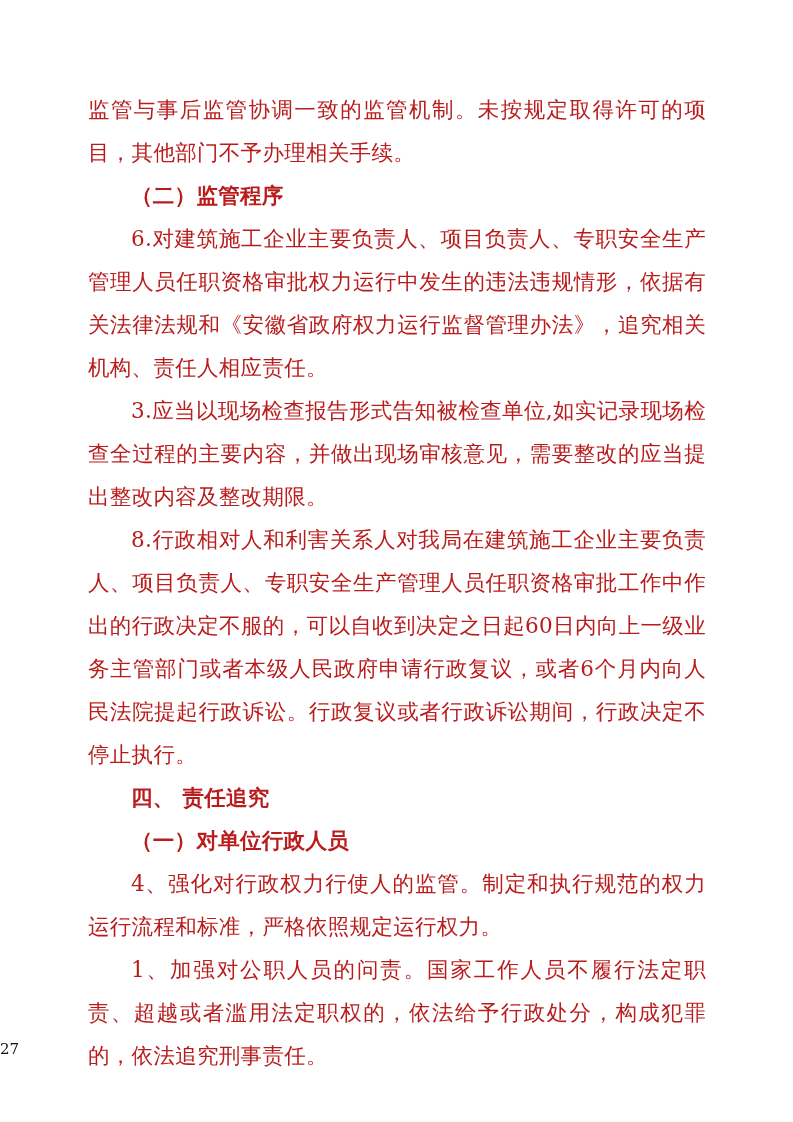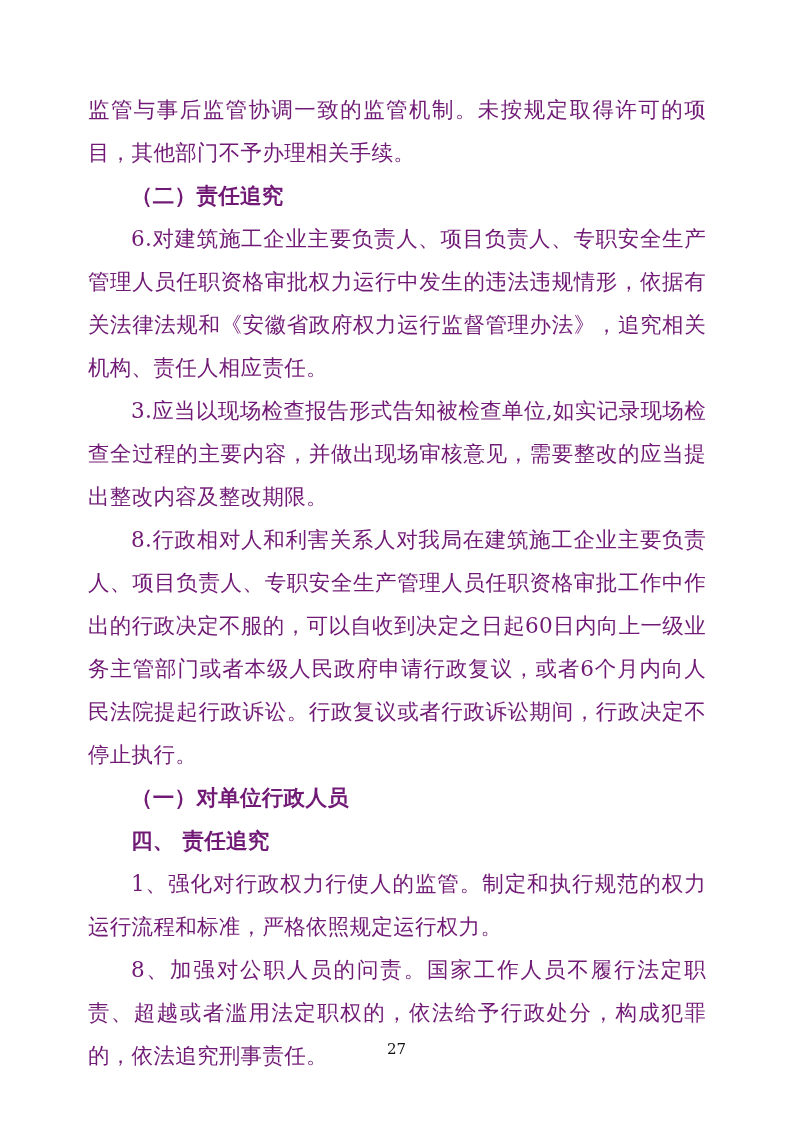--- a/index.html
+++ b/index.html
@@ -19,21 +19,21 @@
   .content {
     position: absolute;
     left: 88px;
     top: 88px;
     width: 618px;
   }
   .para {
     font-family: "DejaVu Serif", "Liberation Serif", serif;
     font-size: 21.5px;
     line-height: 43px;
-    color: #701a75;
+    color: #b91c1c;
     text-align: justify;
     text-justify: inter-ideograph;
     margin: 0;
     letter-spacing: 0.3px;
   }
   .indent {
     text-indent: 43px;
   }
   .heading {
     font-weight: bold;
@@ -41,46 +41,45 @@
   }
   .heading-sp {
     font-weight: bold;
     text-indent: 43px;
   }
   .page-number {
     position: absolute;
     left: 0;
     right: 0;
     top: 1040px;
-    text-align: center;
     font-family: "DejaVu Serif", "Liberation Serif", serif;
     font-size: 15px;
     color: #111111;
   }
 </style>
 </head>
 <body>
 
 <div class="page">
   <div class="content">
 
     <p class="para">监管与事后监管协调一致的监管机制。未按规定取得许可的项目，其他部门不予办理相关手续。</p>
 
-    <p class="para heading">（二）责任追究</p>
+    <p class="para heading">（二）监管程序</p>
 
     <p class="para indent">6.对建筑施工企业主要负责人、项目负责人、专职安全生产管理人员任职资格审批权力运行中发生的违法违规情形，依据有关法律法规和《安徽省政府权力运行监督管理办法》，追究相关机构、责任人相应责任。</p>
 
     <p class="para indent">3.应当以现场检查报告形式告知被检查单位,如实记录现场检查全过程的主要内容，并做出现场审核意见，需要整改的应当提出整改内容及整改期限。</p>
 
     <p class="para indent">8.行政相对人和利害关系人对我局在建筑施工企业主要负责人、项目负责人、专职安全生产管理人员任职资格审批工作中作出的行政决定不服的，可以自收到决定之日起60日内向上一级业务主管部门或者本级人民政府申请行政复议，或者6个月内向人民法院提起行政诉讼。行政复议或者行政诉讼期间，行政决定不停止执行。</p>
 
+    <p class="para heading-sp">四、 责任追究</p>
+
     <p class="para heading">（一）对单位行政人员</p>
 
-    <p class="para heading-sp">四、 责任追究</p>
+    <p class="para indent">4、强化对行政权力行使人的监管。制定和执行规范的权力运行流程和标准，严格依照规定运行权力。</p>
 
-    <p class="para indent">1、强化对行政权力行使人的监管。制定和执行规范的权力运行流程和标准，严格依照规定运行权力。</p>
-
-    <p class="para indent">8、加强对公职人员的问责。国家工作人员不履行法定职责、超越或者滥用法定职权的，依法给予行政处分，构成犯罪的，依法追究刑事责任。</p>
+    <p class="para indent">1、加强对公职人员的问责。国家工作人员不履行法定职责、超越或者滥用法定职权的，依法给予行政处分，构成犯罪的，依法追究刑事责任。</p>
 
   </div>
 
   <div class="page-number">27</div>
 </div>
 
 </body></html>

